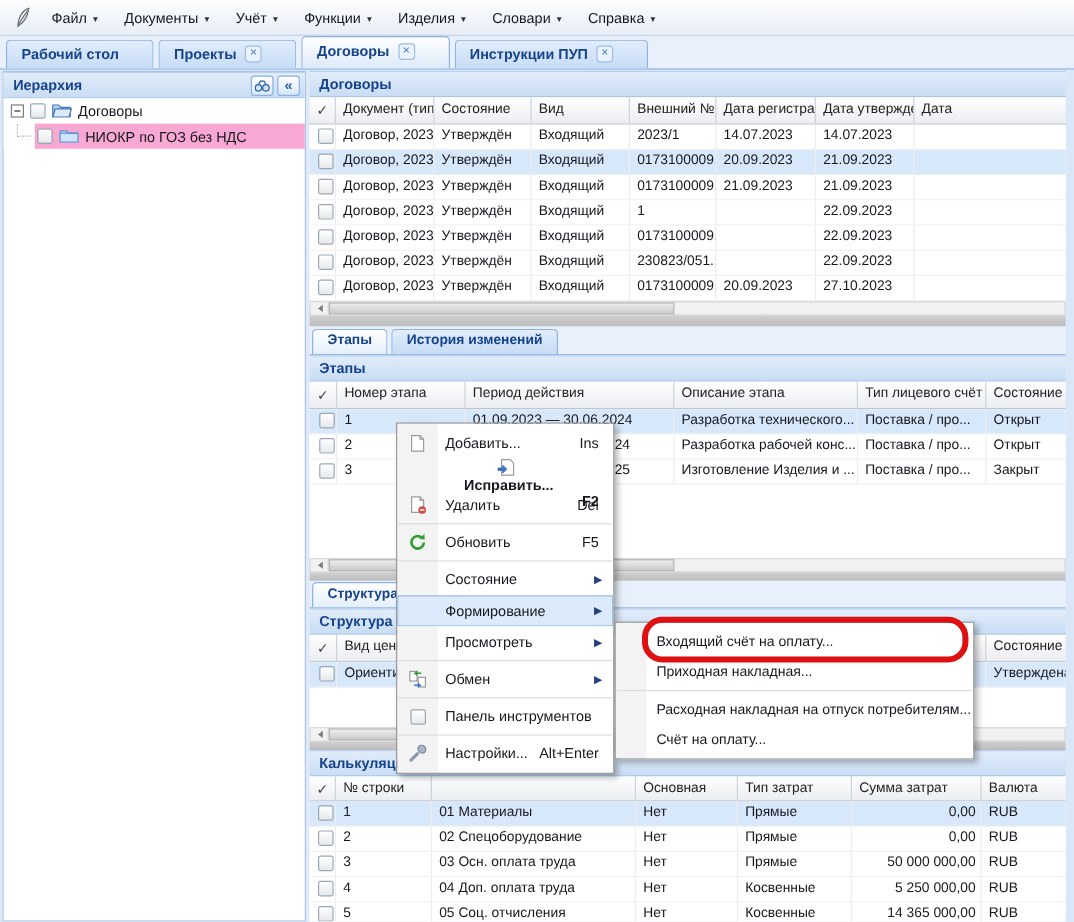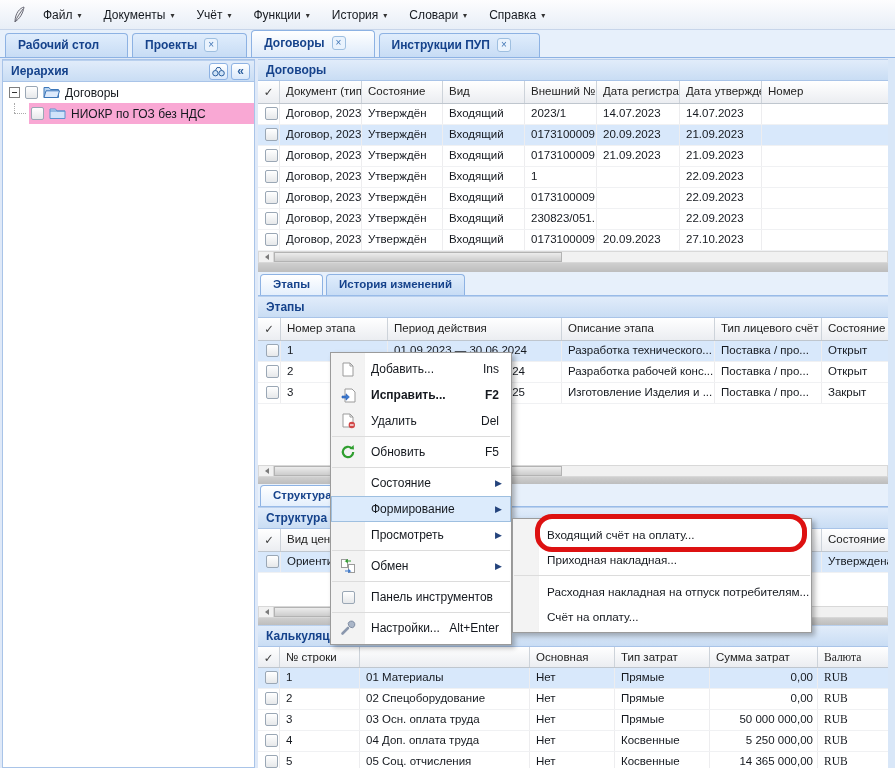--- a/index.html
+++ b/index.html
@@ -103,33 +103,33 @@
   .tc .c0{width:22px;} .tc .c1{width:82px;} .tc .c2{width:81px;} .tc .c3{width:82px;}
   .tc .c4{width:72px;} .tc .c5{width:83px;} .tc .c6{width:82px;} .tc .c7{width:126px; border-right:none;}
   
   .ts .c0{width:23px;} .ts .c1{width:107px;} .ts .c2{width:174px;} .ts .c3{width:153px;}
   .ts .c4{width:107px;} .ts .c5{width:66px; border-right:none;}
   .ts .grow .c2 { text-align:right; padding-right:36px; }
   
   .tt .c0{width:23px;} .tt .c1{width:541px;} .tt .c2{width:66px; border-right:none;}
   
   .tk .c0{width:22px;} .tk .c1{width:80px;} .tk .c2{width:170px;} .tk .c3{width:85px;}
-  .tk .c4{width:95px;} .tk .c5{width:108px;} .tk .c6{width:70px; border-right:none;font-family:Liberation Serif, serif;}
+  .tk .c4{width:95px;} .tk .c5{width:108px;} .tk .c6{width:70px; border-right:none;}
   .tk .grow .c5 { text-align:right; padding-right:4px; }
 
   
   .cmenu { position:absolute; left:330px; top:352px; width:182px; z-index:50;
     background:linear-gradient(to right,#f3f3f3 0,#f3f3f3 33px,#e4e4e4 33px,#ffffff 34px);
     border:1px solid #9b9b9b; box-shadow:3px 3px 5px rgba(0,0,0,.28); padding:3px 0;text-align:center; }
   .mi { display:flex; align-items:center; height:26px; font-size:12px; color:#15191f; position:relative; }
   .mi .ic { width:34px; flex:none; display:flex; justify-content:center; }
   .mi .lbl { padding-left:6px; white-space:nowrap; }
   .mi .sc { margin-left:auto; padding-right:12px; }
   .mi .sarrow { margin-left:auto; padding-right:9px; color:#24437c; font-size:9px; }
-  .mi.b { font-weight:bold; }
+  .mi.b { font-weight:bold;flex-direction:column; }
   .mi.hl { background:#dcebfc; box-shadow:inset 0 0 0 1px #9ebfe0; }
   .msep { height:1px; background:#dcdcdc; margin:2px 1px; }
 
   
   .smenu { position:absolute; left:512px; top:518px; width:300px; z-index:60;
     background:linear-gradient(to right,#f3f3f3 0,#f3f3f3 25px,#e4e4e4 25px,#ffffff 26px);
     border:1px solid #9b9b9b; box-shadow:3px 3px 5px rgba(0,0,0,.28); padding:3px 0; }
   .smi { display:flex; align-items:center; height:25px; font-size:11.7px; color:#15191f; }
   .smi .lbl { padding-left:34px; white-space:nowrap; }
   .smenu .msep { margin:3px 1px; }
@@ -158,21 +158,21 @@
     </span>
   <span class="mbi">
       <span>Учёт</span>
       <span class="dd">▾</span>
     </span>
   <span class="mbi">
       <span>Функции</span>
       <span class="dd">▾</span>
     </span>
   <span class="mbi">
-      <span>История</span>
+      <span>Изделия</span>
       <span class="dd">▾</span>
     </span>
   <span class="mbi">
       <span>Словари</span>
       <span class="dd">▾</span>
     </span>
   <span class="mbi">
       <span>Справка</span>
       <span class="dd">▾</span>
     </span>
@@ -241,21 +241,21 @@
     <span>Договоры</span>
   </div>
   <div class="sec ghdr s-cghdr tc">
     <div class="hcell hcheck c0">✓</div>
     <div class="hcell c1">Документ (тип, №</div>
     <div class="hcell c2">Состояние</div>
     <div class="hcell c3">Вид</div>
     <div class="hcell c4">Внешний №</div>
     <div class="hcell c5">Дата регистрации.</div>
     <div class="hcell c6">Дата утверждения</div>
-    <div class="hcell c7">Номер</div>
+    <div class="hcell c7">Дата</div>
   </div>
   <div class="sec s-crows tc">
     <div class="grow">
       <div class="bcell cellcb c0">
           <span class="cb"></span>
         </div>
       <div class="bcell c1">Договор, 2023/...</div>
       <div class="bcell c2">Утверждён</div>
       <div class="bcell c3">Входящий</div>
       <div class="bcell c4">2023/1</div>

